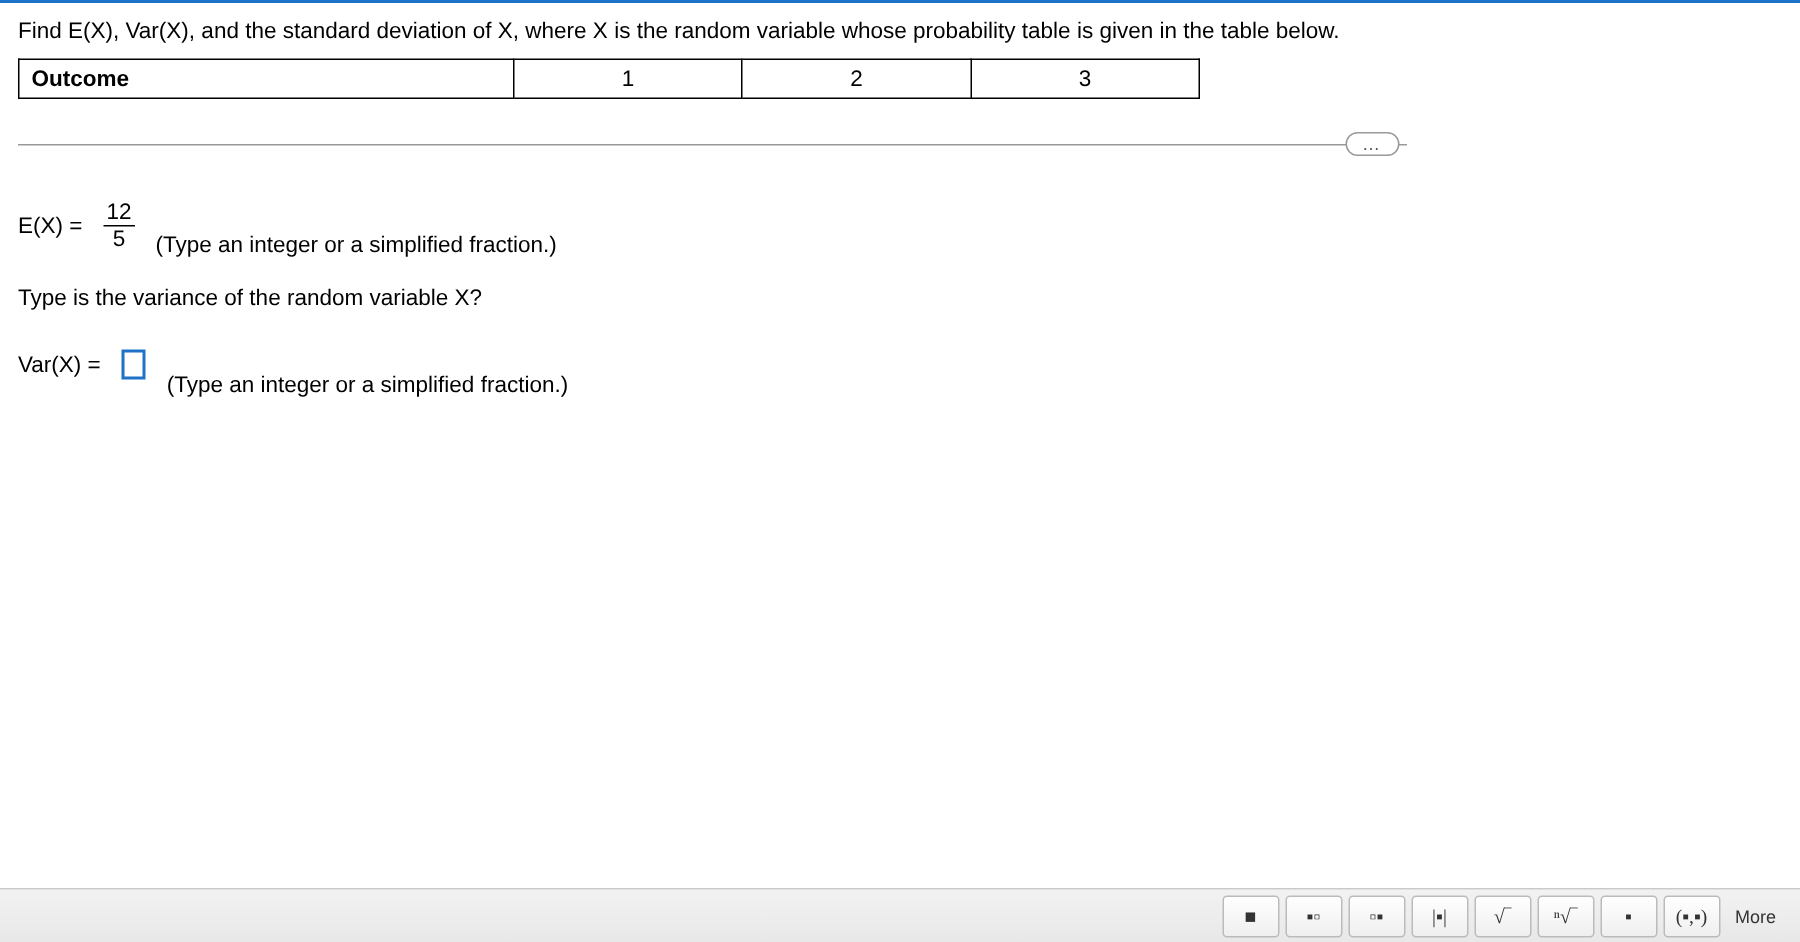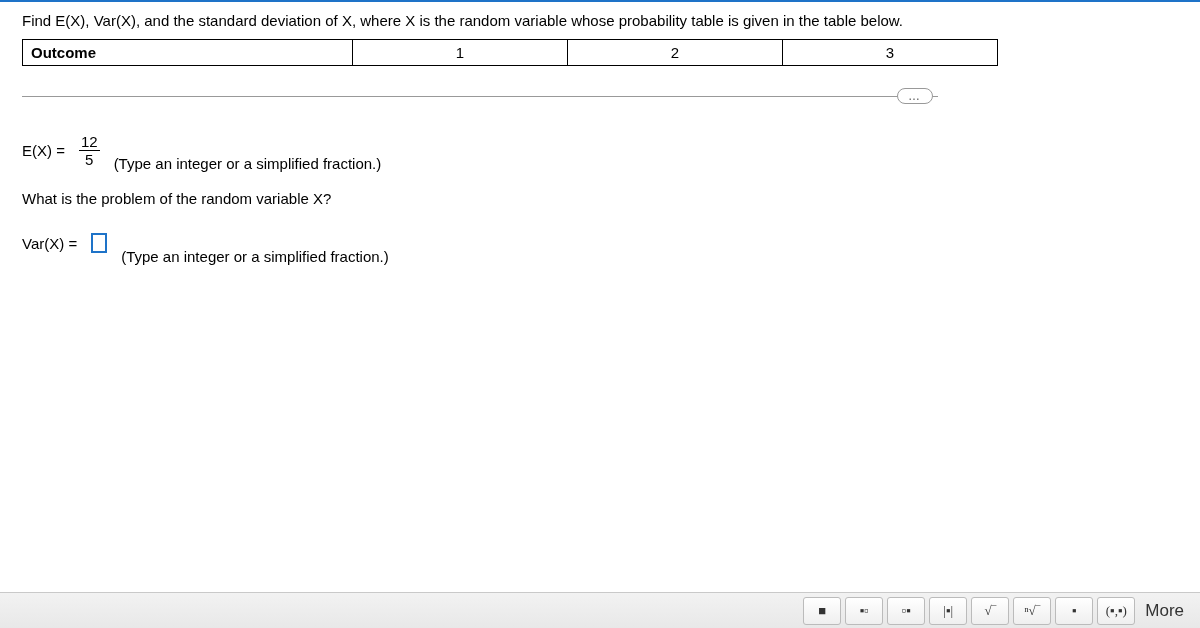--- a/index.html
+++ b/index.html
@@ -7,25 +7,25 @@
     font-family: Arial, Helvetica, sans-serif;
     font-size: 15px;
     color: #000;
     background: #fff;
     width: 1200px;
     height: 628px;
     position: relative;
     overflow: hidden;
   }
   .top-border { height: 2px; background: #1e73c8; }
-  .content { padding: 8px 12px 0 22px; }
+  .content { padding: 8px 12px 0 12px; }
   .problem-statement { margin-bottom: 8px; line-height: 1.4; }
   .data-table {
     border-collapse: collapse;
-    width: 976px;
+    width: 788px;
     margin-bottom: 20px;
   }
   .data-table td {
     border: 1px solid #000;
     padding: 4px 8px;
     text-align: center;
   }
   .data-table td:first-child {
     text-align: left;
     font-weight: bold;
@@ -111,21 +111,21 @@
     display: flex;
     align-items: center;
     justify-content: center;
     cursor: pointer;
     font-size: 13px;
     color: #333;
     font-family: 'Times New Roman', serif;
   }
   .more-label {
     font-family: Arial, sans-serif;
-    font-size: 17px;
+    font-size: 12px;
     padding: 0 6px;
     color: #333;
   }
 </style>
 </head>
 <body>
 
 <div class="top-border"></div>
 
 <div class="content">
@@ -151,21 +151,21 @@
   <div class="answer-line">
     <span>E(X)  =</span>
     <span class="frac filled-box">
       <span class="num">12</span>
       <span class="bar"></span>
       <span class="den">5</span>
     </span>
     <span class="hint">(Type an integer or a simplified fraction.)</span>
   </div>
 
-  <div class="question">What is the problem of the random variable X?</div>
+  <div class="question">Type is the variance of the random variable X?</div>
 
   <div class="answer-line">
     <span>Var(X)   =</span>
     <span class="input-box"></span>
     <span class="hint">(Type an integer or a simplified fraction.)</span>
   </div>
 </div>
 
 <div class="bottom-bar">
   <div class="tool-btn">■</div>

